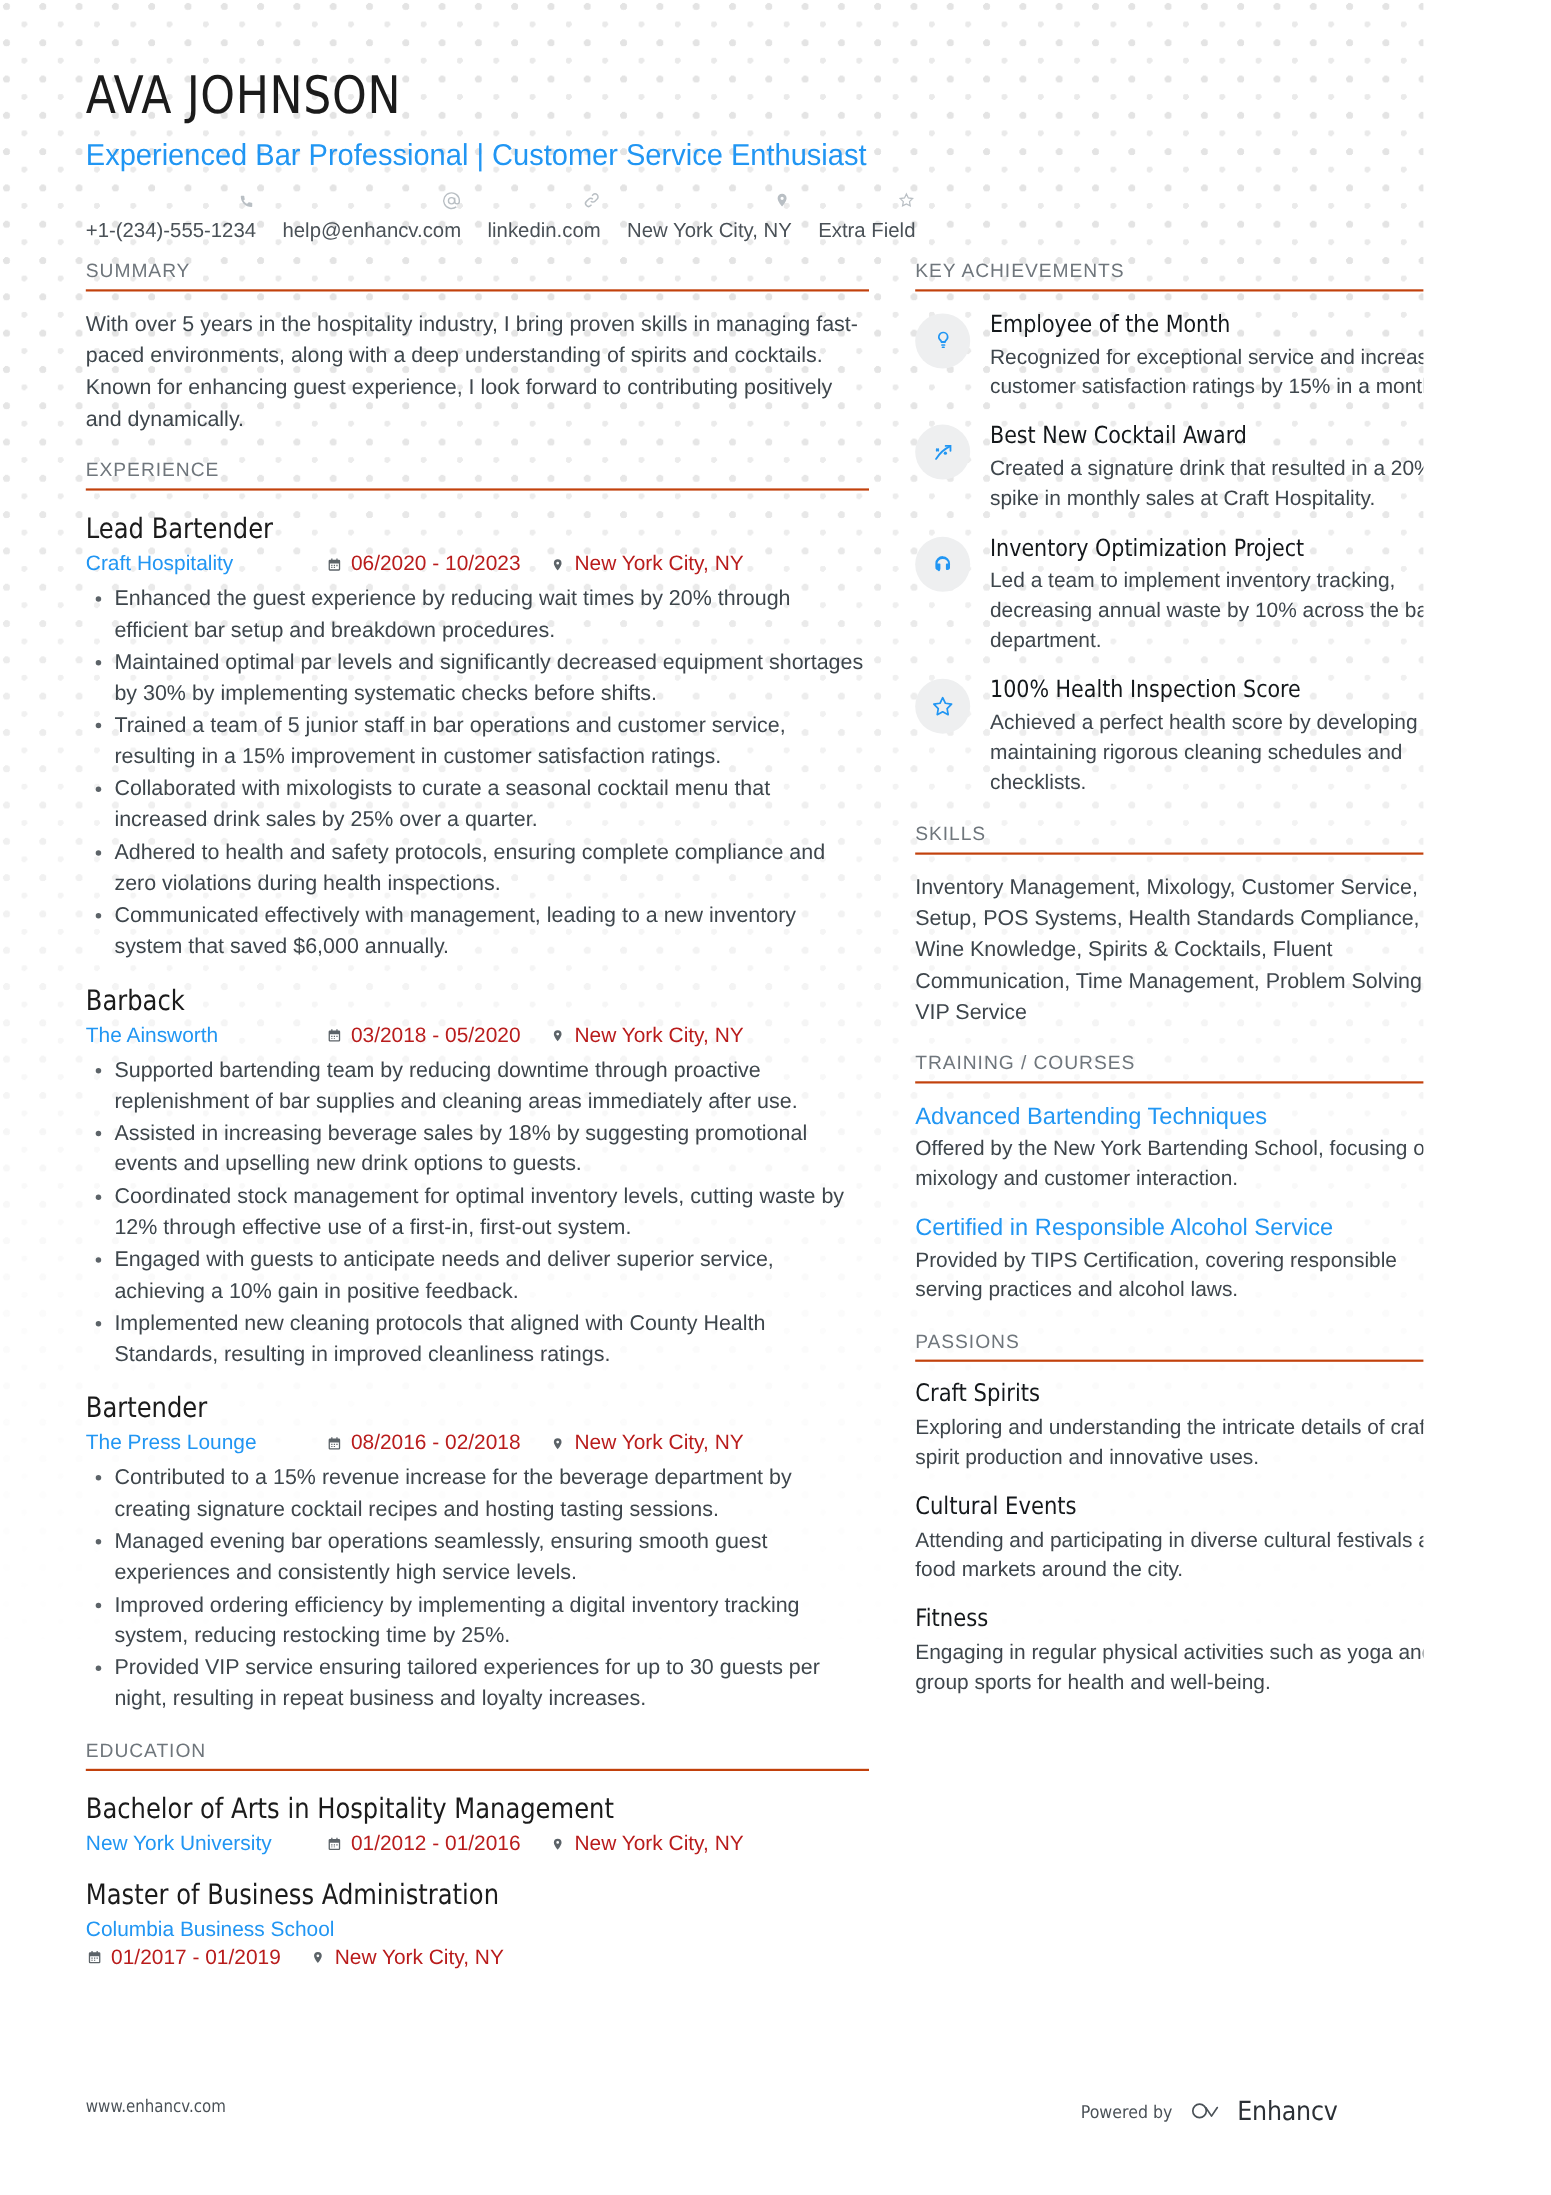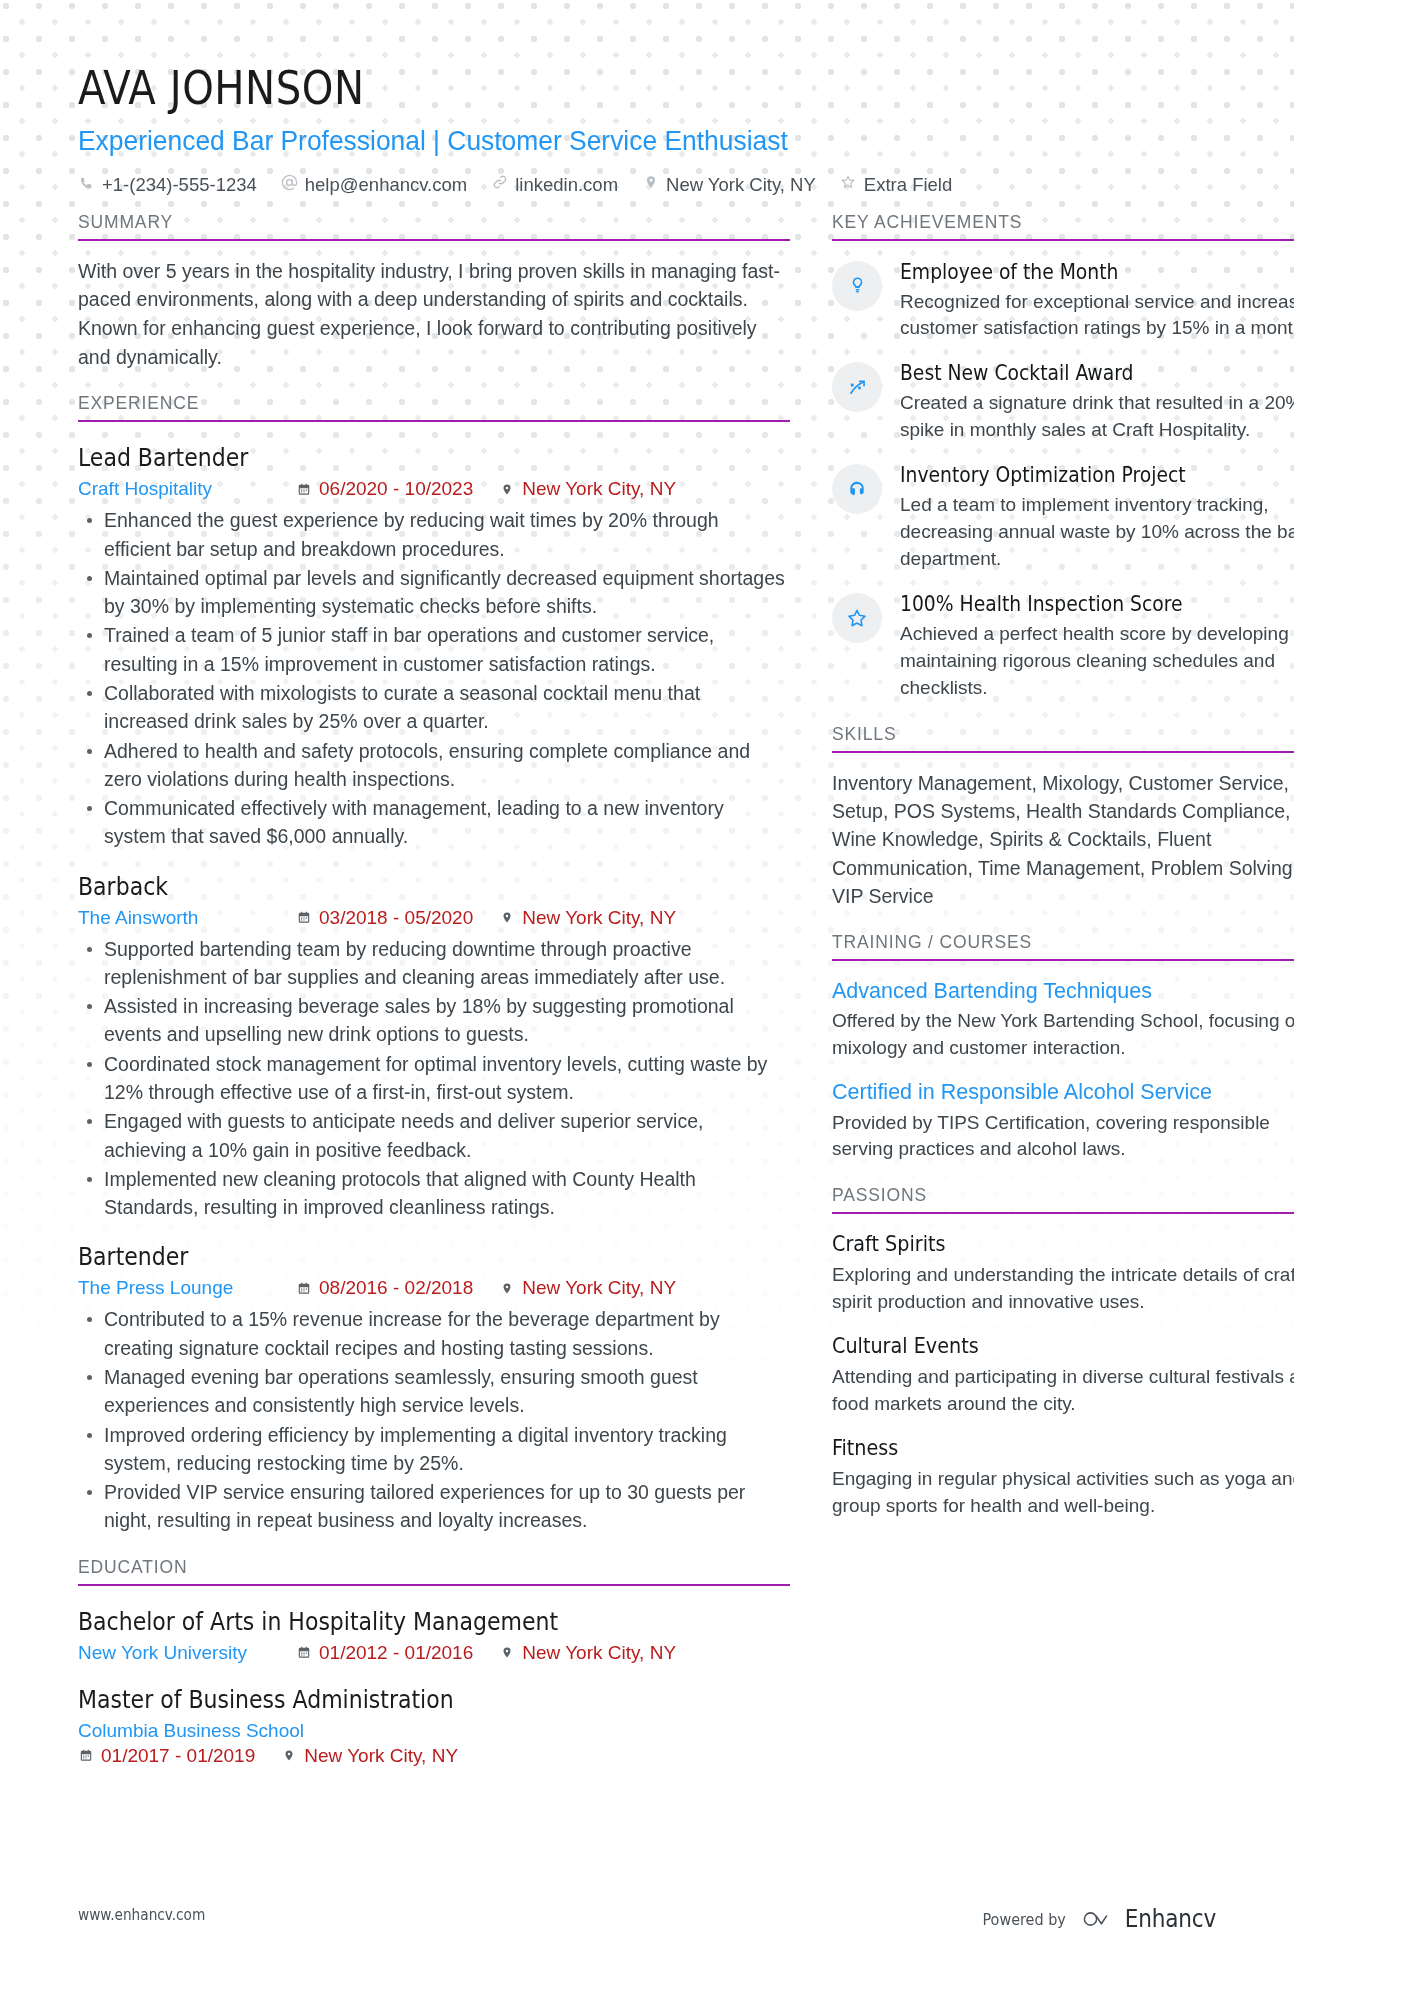--- a/index.html
+++ b/index.html
@@ -64,25 +64,26 @@
 
   .contact-row {
     display: flex;
     align-items: center;
     gap: 24px;
     margin-top: 17px;
     flex-wrap: wrap;
   }
   .contact-item {
     display: flex;
-    align-items: flex-start;
+    align-items: flex-end;
     gap: 7px;
     font-size: 18.5px;
     color: #4a5157;
     white-space: nowrap;
+    flex-direction: column;
   }
   .contact-item .ci {
     display: inline-flex;
     align-items: center;
     justify-content: center;
     width: 17px;
     height: 17px;
     color: #b9bfc4;
     flex: none;
   }
@@ -100,21 +101,21 @@
 
   
   .sec { margin-top: 22px; }
   .sec:first-child { margin-top: 0; }
   .sec-title {
     font-size: 17.5px;
     letter-spacing: 0.85px;
     color: #6f767c;
     font-weight: 400;
     padding-bottom: 6px;
-    border-bottom: 2px solid #a21caf;
+    border-bottom: 2px solid #c2410c;
   }
 
   
   .summary-text {
     font-size: 19.5px;
     line-height: 1.47;
     color: #3e464c;
     margin-top: 16px;
   }
 

